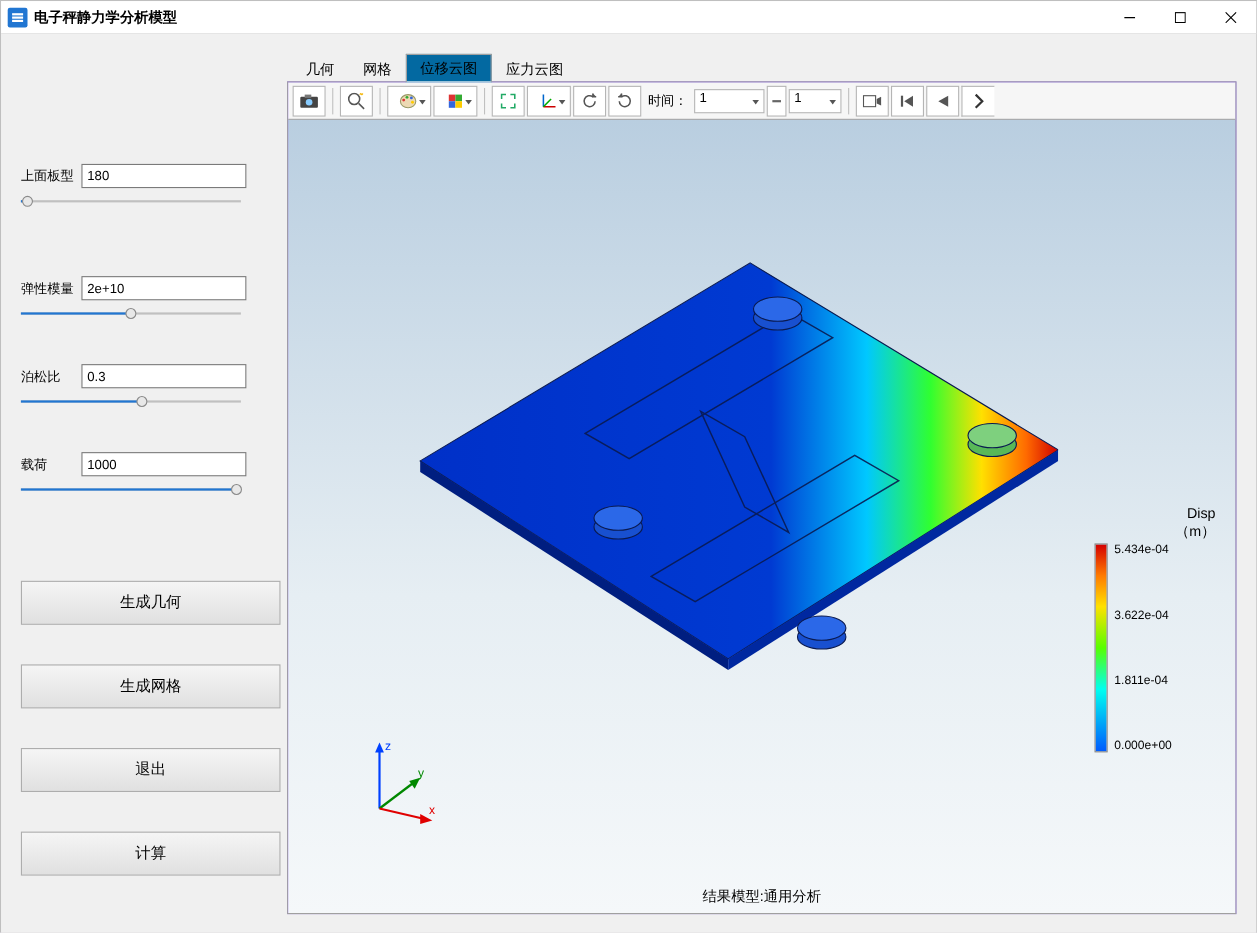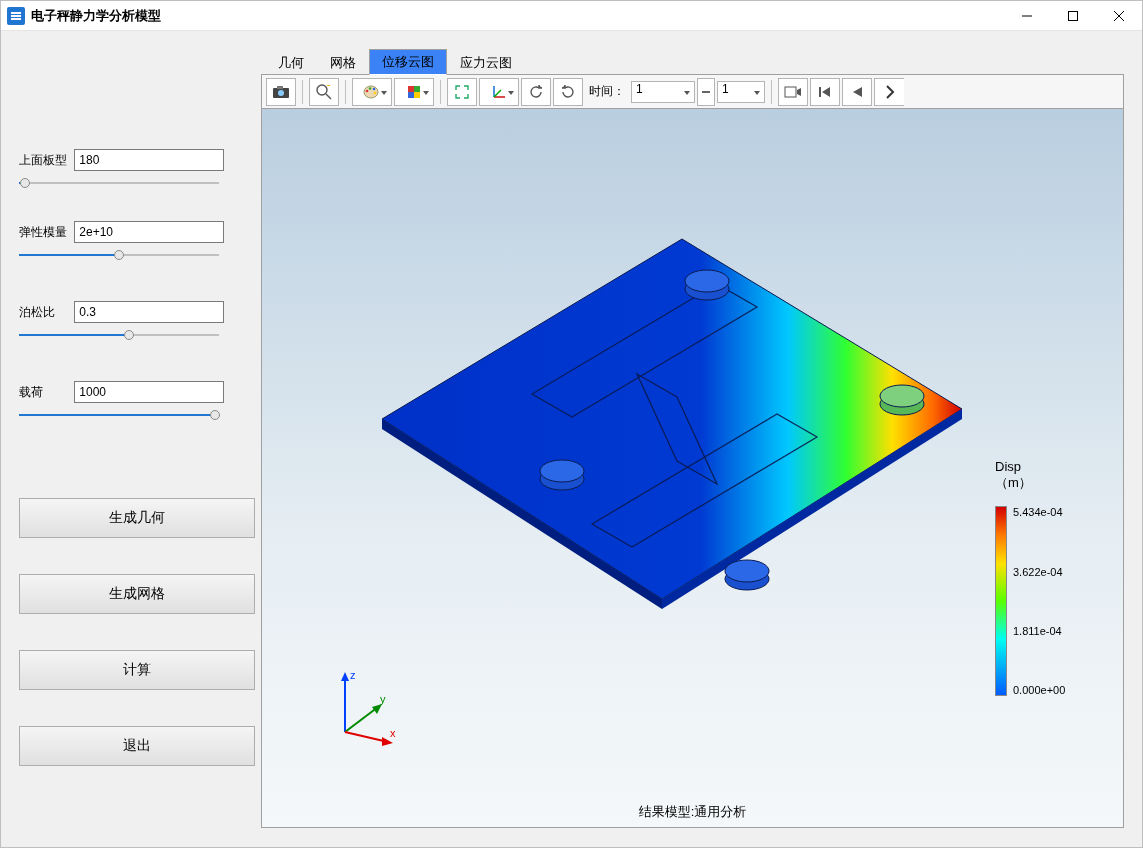--- a/index.html
+++ b/index.html
@@ -119,21 +119,21 @@
 }
 .tab {
   padding: 3px 12px;
   font-size: 13px;
   color: #000;
   border: 1px solid transparent;
   border-bottom: none;
   cursor: pointer;
 }
 .tab.active {
-  background: #3b82f6;
+  background: #0369a1;
   border: 1px solid #a0a0a0;
   border-bottom: 1px solid #fff;
   position: relative;
   z-index: 2;
   text-align: center;
 }
 .viewer-frame {
   flex: 1;
   border: 1px solid #a0a0a0;
   margin: 0 18px 18px 0;
@@ -199,21 +199,21 @@
   width: 80px; height: 80px;
 }
 .legend {
   position: absolute;
   right: 18px;
   top: 350px;
   width: 110px;
   font-size: 13px;
   color: #000;
 }
-.legend-title { text-align: left; line-height: 1.2; margin-bottom: 16px; }
+.legend-title { text-align: right; line-height: 1.2; margin-bottom: 4px; }
 .legend-body { display: flex; }
 .legend-bar {
   width: 12px; height: 190px;
   background: linear-gradient(180deg,#d40000 0%,#ff7a00 15%,#ffe100 30%,#58ff00 50%,#00fff0 70%,#005bff 100%);
   border: 1px solid #888;
   margin-right: 6px;
 }
 .legend-ticks { display: flex; flex-direction: column; justify-content: space-between; height: 190px; font-size: 11px; }
 .plate {
   position: absolute;
@@ -261,21 +261,21 @@
       <div class="param-row" style="margin-top:100px">
         <span class="param-label">上面板型</span>
         <input class="param-input" value="180" style="">
         <div class="slider">
           <div class="track"></div>
             <div class="fill" style="width:3%"></div>
             <div class="thumb" style="left:3%"></div>
         </div>
       </div>
 
-      <div class="param-row" style="margin-top:30px">
+      <div class="param-row" style="margin-top:60px">
         <span class="param-label">弹性模量</span>
         <input class="param-input" value="2e+10" style="">
         <div class="slider">
           <div class="track"></div>
             <div class="fill" style="width:50%"></div>
             <div class="thumb" style="left:50%"></div>
         </div>
       </div>
 
       <div class="param-row" style="margin-top:38px">
@@ -294,22 +294,22 @@
         <div class="slider">
           <div class="track"></div>
             <div class="fill" style="width:98%"></div>
             <div class="thumb" style="left:98%"></div>
         </div>
       </div>
 
       <div class="big-buttons">
         <button class="big-button">生成几何</button>
         <button class="big-button">生成网格</button>
+        <button class="big-button">退出</button>
         <button class="big-button">计算</button>
-        <button class="big-button">退出</button>
       </div>
     </div>
 
     <div class="main">
       <div class="tabs">
         <div class="tab">几何</div>
         <div class="tab">网格</div>
         <div class="tab active">位移云图</div>
         <div class="tab">应力云图</div>
       </div>

